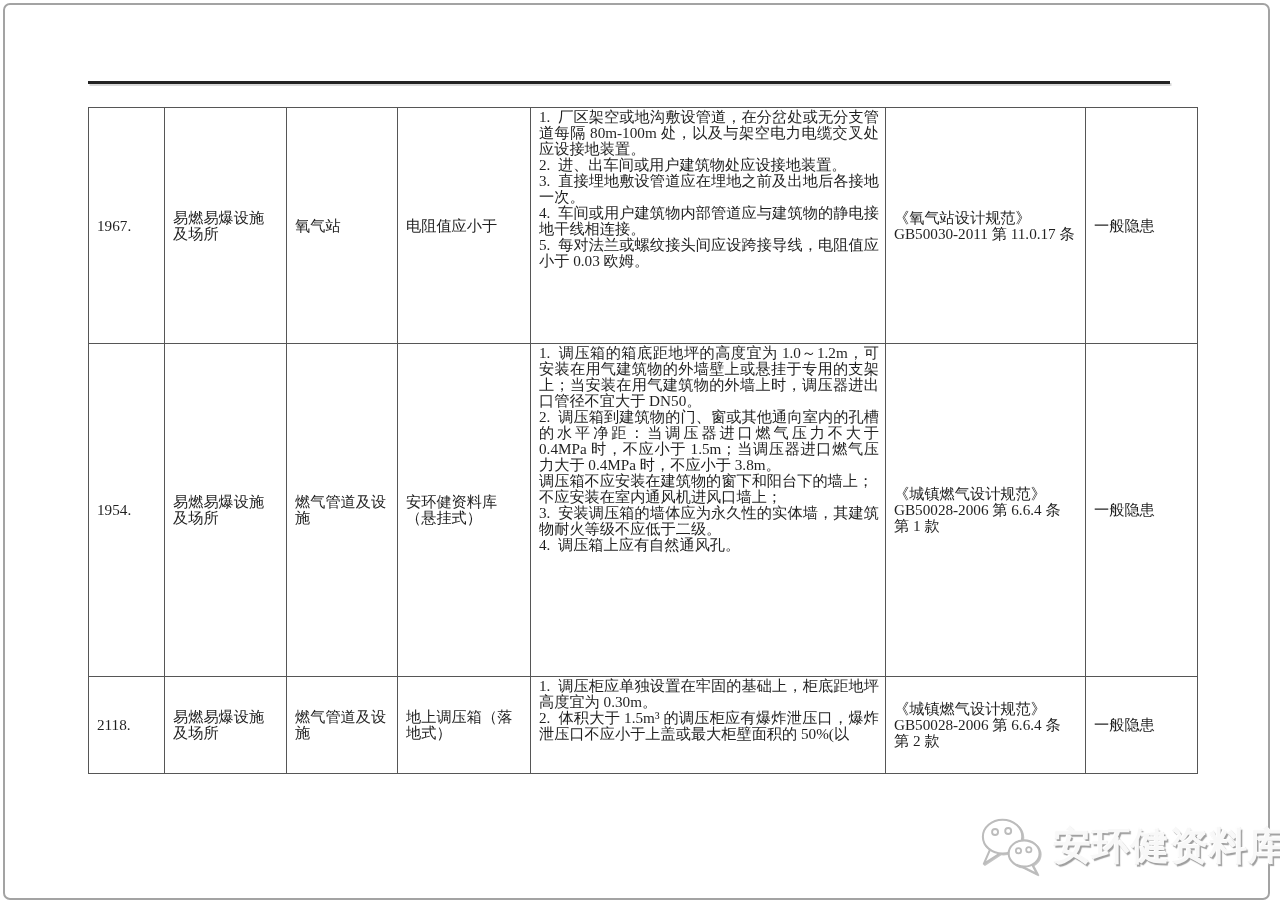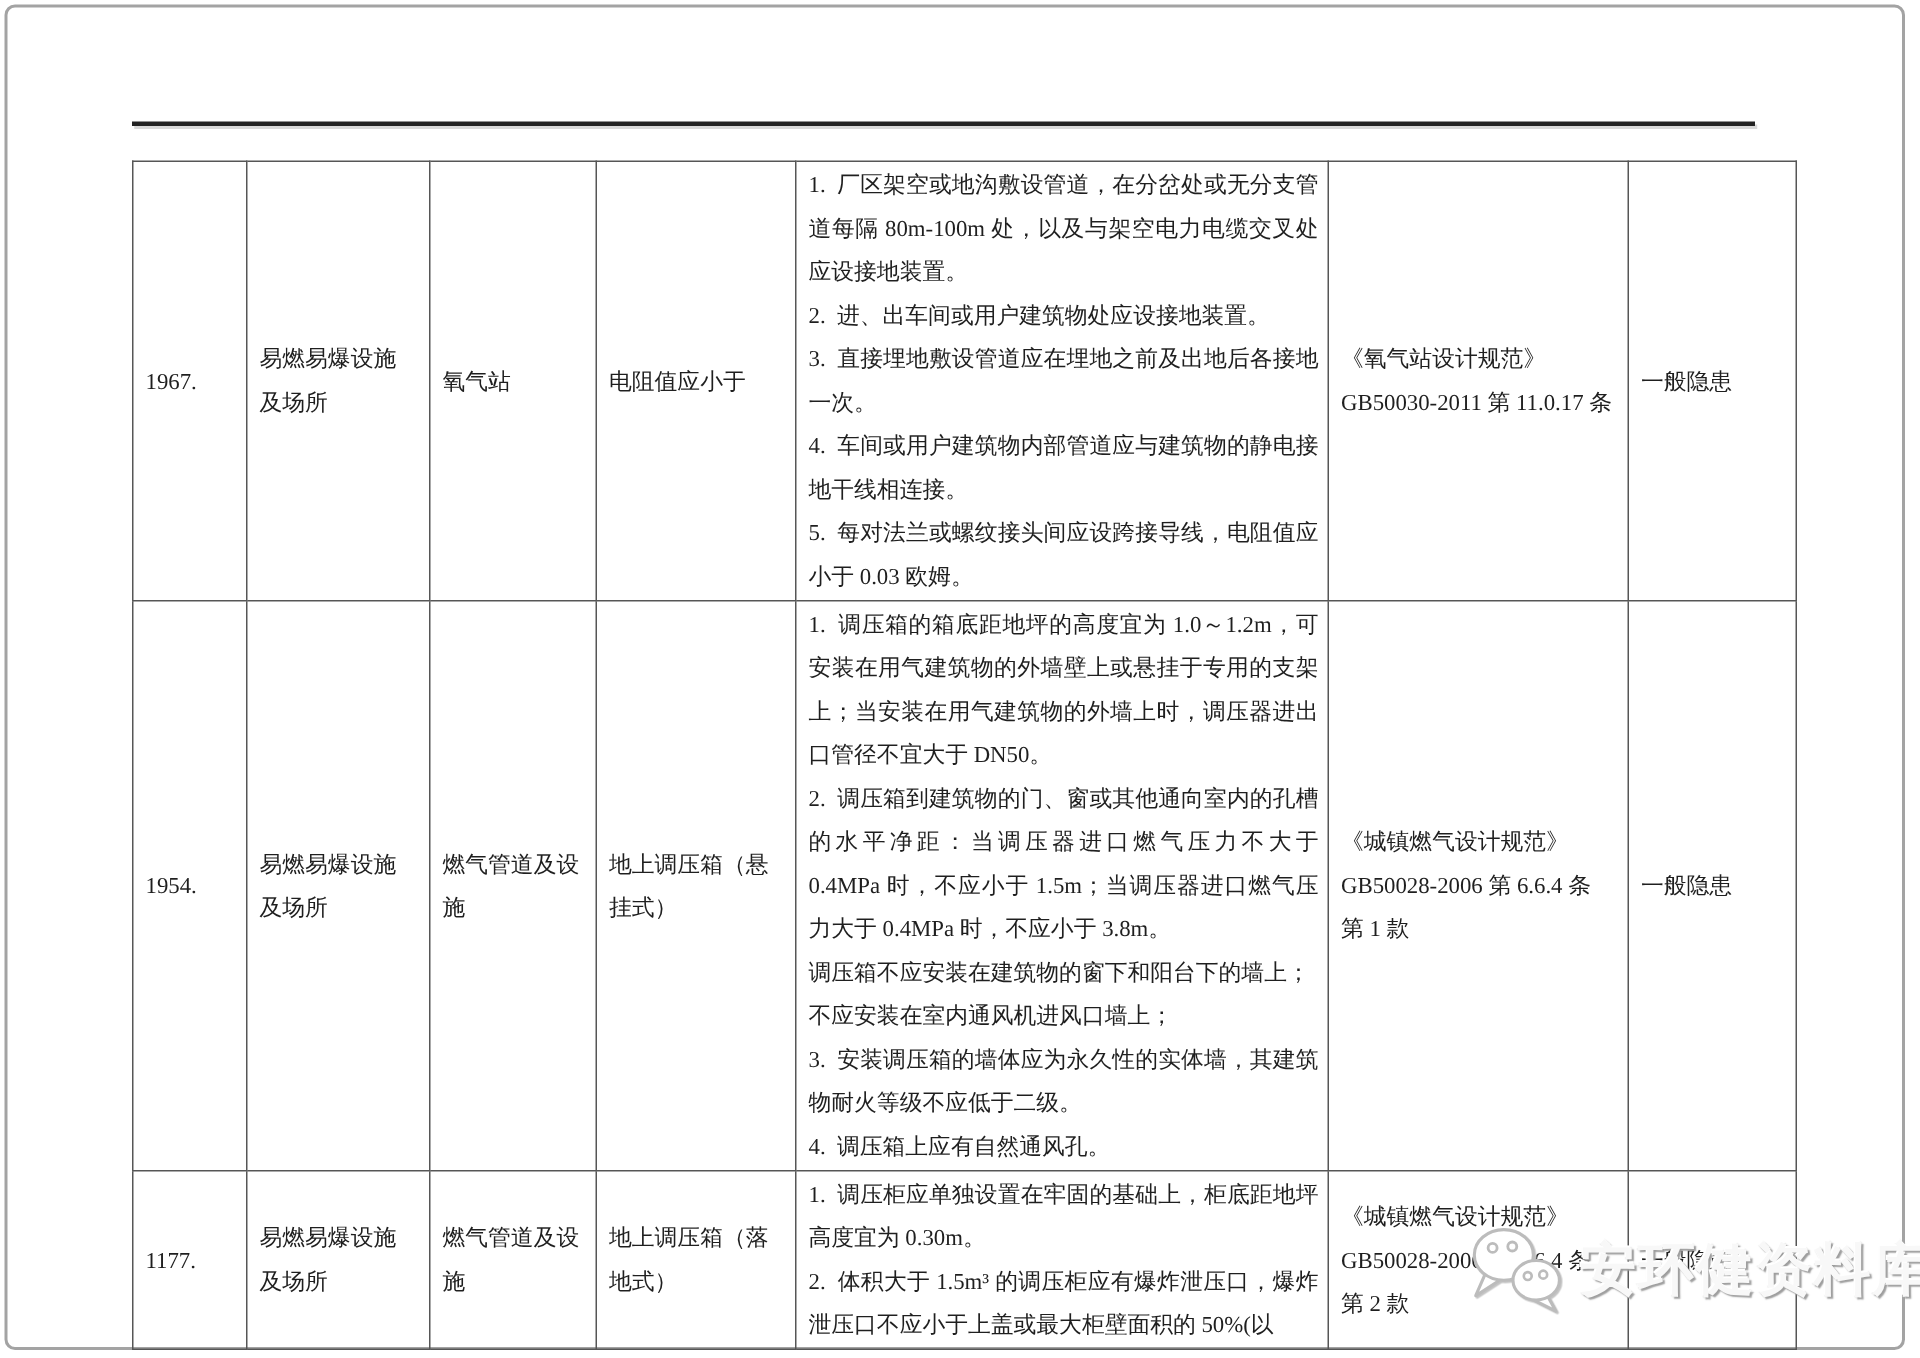--- a/index.html
+++ b/index.html
@@ -28,21 +28,21 @@
   table.hazard-table {
     position: absolute;
     left: 88px; top: 107px;
     width: 1109px;
     border-collapse: collapse;
     table-layout: fixed;
   }
   .hazard-table td {
     border: 1px solid #565656;
     font-size: 15.2px;
-    line-height: 29px;
+    line-height: 16px;
     vertical-align: middle;
     padding: 2px 8px;
     overflow: hidden;
     margin-left: 48px;
   }
   tr.row-0 { height: 236px; }
   tr.row-1 { height: 333px; }
   tr.row-2 { height: 97px; }
   td.c-desc {
     vertical-align: top;
@@ -107,34 +107,34 @@
 4.  车间或用户建筑物内部管道应与建筑物的静电接地干线相连接。
 5.  每对法兰或螺纹接头间应设跨接导线，电阻值应小于 0.03 欧姆。</td>
         <td class="c-ref">《氧气站设计规范》
 GB50030-2011 第 11.0.17 条</td>
         <td class="c-sev">一般隐患</td>
       </tr>
       <tr class="row-1">
         <td class="c-no">1954.</td>
         <td class="c-cat">易燃易爆设施及场所</td>
         <td class="c-sub">燃气管道及设施</td>
-        <td class="c-item">地上调压箱（悬挂式）</td>
+        <td class="c-item">安环健资料库（悬挂式）</td>
         <td class="c-desc">1.  调压箱的箱底距地坪的高度宜为 1.0～1.2m，可安装在用气建筑物的外墙壁上或悬挂于专用的支架上；当安装在用气建筑物的外墙上时，调压器进出口管径不宜大于 DN50。
 2.  调压箱到建筑物的门、窗或其他通向室内的孔槽的水平净距：当调压器进口燃气压力不大于 0.4MPa 时，不应小于 1.5m；当调压器进口燃气压力大于 0.4MPa 时，不应小于 3.8m。
 调压箱不应安装在建筑物的窗下和阳台下的墙上；
 不应安装在室内通风机进风口墙上；
 3.  安装调压箱的墙体应为永久性的实体墙，其建筑物耐火等级不应低于二级。
 4.  调压箱上应有自然通风孔。</td>
         <td class="c-ref">《城镇燃气设计规范》
 GB50028-2006 第 6.6.4 条
 第 1 款</td>
         <td class="c-sev">一般隐患</td>
       </tr>
       <tr class="row-2">
-        <td class="c-no">1177.</td>
+        <td class="c-no">2118.</td>
         <td class="c-cat">易燃易爆设施及场所</td>
         <td class="c-sub">燃气管道及设施</td>
         <td class="c-item">地上调压箱（落地式）</td>
         <td class="c-desc">1.  调压柜应单独设置在牢固的基础上，柜底距地坪高度宜为 0.30m。
 2.  体积大于 1.5m³ 的调压柜应有爆炸泄压口，爆炸泄压口不应小于上盖或最大柜壁面积的 50%(以</td>
         <td class="c-ref">《城镇燃气设计规范》
 GB50028-2006 第 6.6.4 条
 第 2 款</td>
         <td class="c-sev">一般隐患</td>
       </tr>

